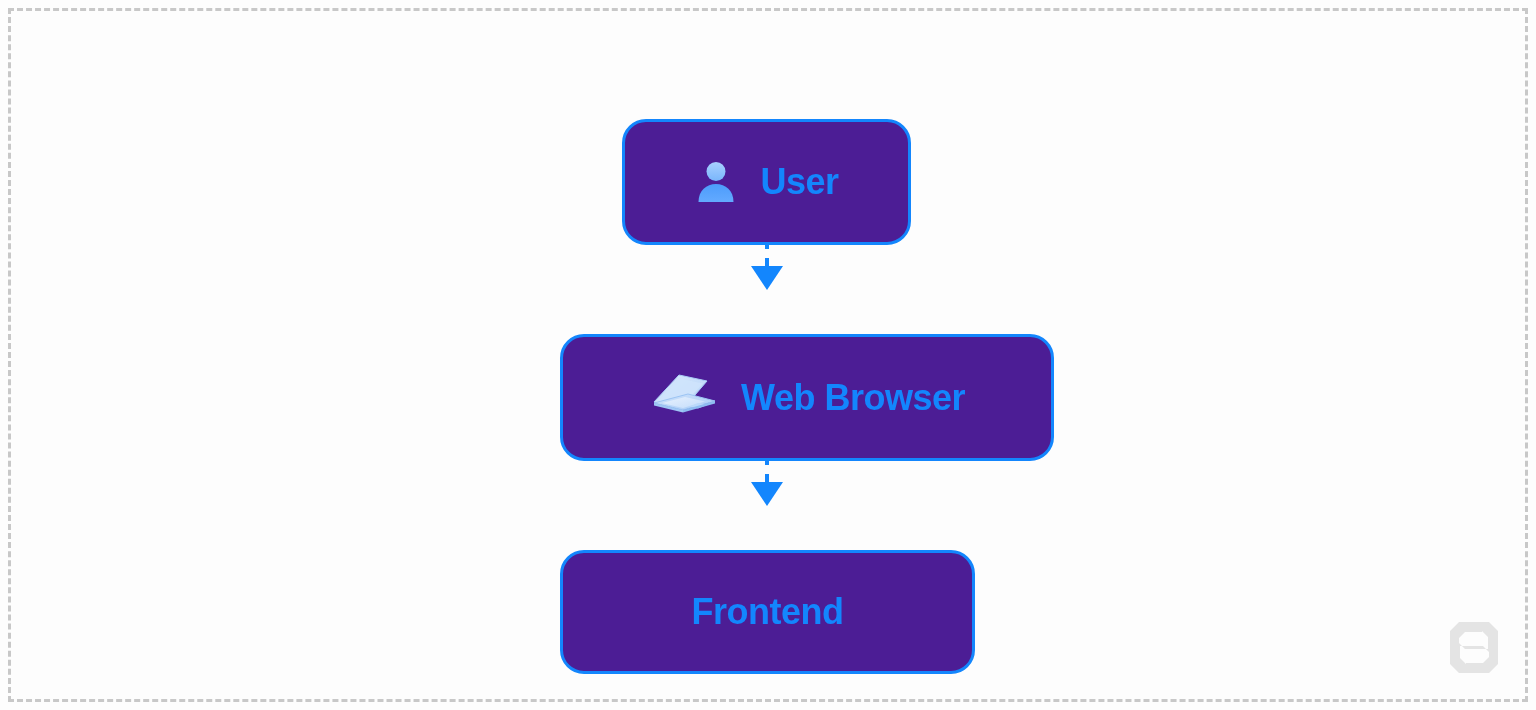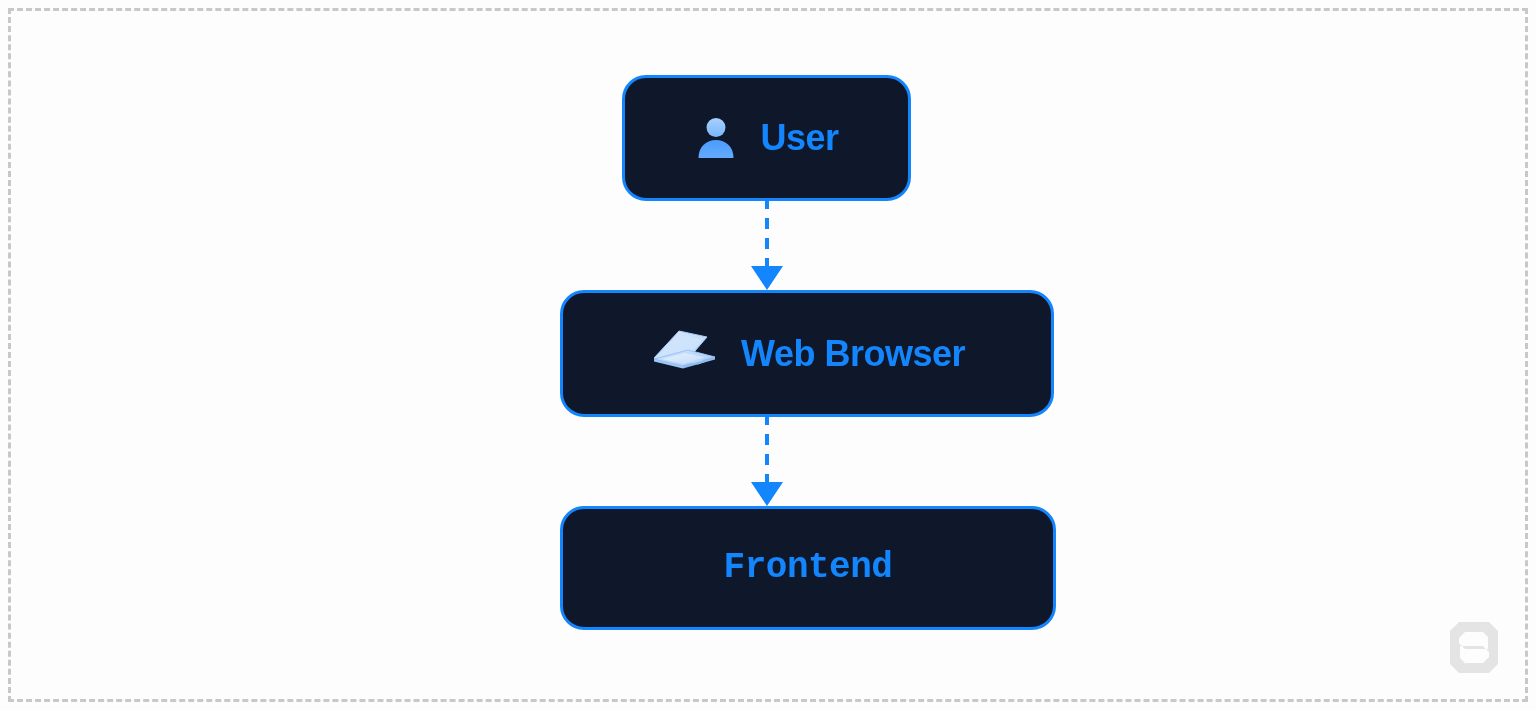--- a/index.html
+++ b/index.html
@@ -33,25 +33,26 @@
     border: 3px dashed #c8c8c8;
     pointer-events: none;
   }
 
   
   .node {
     position: absolute;
     box-sizing: border-box;
     border: 3px solid #1386fd;
     border-radius: 24px;
-    background: #0f172a;
+    background: #4c1d95;
     display: flex;
     align-items: center;
     justify-content: center;
     gap: 22px;
+    margin-top: 44px;
   }
   .node-label {
     color: #1386fd;
     font-weight: bold;
     font-size: 36px;
     letter-spacing: -0.5px;
     line-height: 1;
     white-space: nowrap;
   }
 
@@ -63,23 +64,22 @@
   }
   #node-web-browser {
     left: 560px;
     top: 290px;
     width: 494px;
     height: 127px;
   }
   #node-frontend {
     left: 560px;
     top: 506px;
-    width: 496px;
+    width: 415px;
     height: 124px;
-    font-family: Liberation Mono, monospace;
   }
 
   
   .icon-user {
     width: 44px;
     height: 44px;
     position: relative;
     flex: none;
   }
   .icon-laptop {

